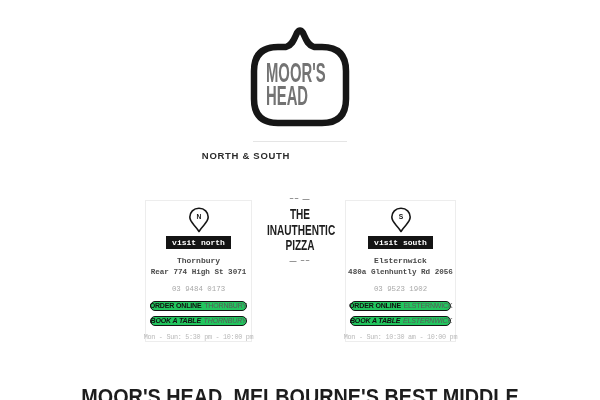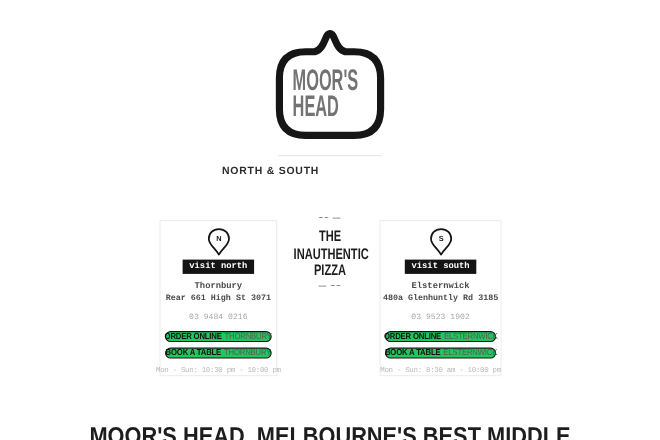--- a/index.html
+++ b/index.html
@@ -36,21 +36,21 @@
     font-family:"Liberation Mono","DejaVu Sans Mono",monospace;
     font-size:8px;font-weight:700;padding:2px 6px;line-height:9px;cursor:pointer;}
 
   .suburb{margin-top:7px;font-size:8px;font-weight:700;color:#4a4a4a;line-height:9px;}
   .address{margin-top:3px;font-size:7.6px;font-weight:700;color:#4a4a4a;line-height:9px;white-space:nowrap;}
   .phone{margin-top:8px;font-size:7.4px;color:#a8a8a8;line-height:8px;}
 
   .pill-btn{margin-top:8px;width:92%;height:15px;background:#22c55e;
     border:1.6px solid #141414;border-radius:8px;display:flex;align-items:center;
     justify-content:center;cursor:pointer;padding:0;box-sizing:border-box;}
-  .pill-btn + .pill-btn{margin-top:5px;}
+  .pill-btn + .pill-btn{margin-top:5px;font-style:italic;}
   .btn-inner{display:inline-flex;gap:3px;white-space:nowrap;transform:scaleX(0.88);
     transform-origin:center;font-size:8px;line-height:8px;}
   .btn-bold{font-weight:700;color:#111111;letter-spacing:-0.2px;}
   .btn-rest{font-weight:400;color:#595959;letter-spacing:-0.2px;}
 
   .hours{margin-top:7px;font-size:6.8px;color:#b9b9b9;letter-spacing:-0.3px;white-space:nowrap;}
 
   
   .center-col{left:254px;top:195px;width:92px;text-align:center;color:#1d1d1d;}
   .ornament{font-size:7px;color:#2e2e2e;letter-spacing:1px;line-height:8px;}
@@ -87,66 +87,66 @@
 
 <div class="abs tagline">NORTH &amp; SOUTH</div>
 
 <div class="abs card card-north">
   <svg class="pin" viewBox="0 0 34 42">
     <path d="M17 2 C26 2 32 8.5 32 16.5 C32 25.5 23.5 29 17 40 C10.5 29 2 25.5 2 16.5 C2 8.5 8 2 17 2 Z" fill="#ffffff" stroke="#161616" stroke-width="2.6" stroke-linejoin="round"></path>
     <text x="17" y="20" text-anchor="middle" font-family="Liberation Sans, sans-serif" font-size="11" font-weight="700" fill="#161616">N</text>
   </svg>
   <span class="visit-label">visit north</span>
   <div class="suburb mono">Thornbury</div>
-  <div class="address mono">Rear 661 High St 3071</div>
-  <div class="phone mono">03 9484 0216</div>
+  <div class="address mono">Rear 774 High St 3071</div>
+  <div class="phone mono">03 9484 0173</div>
   <button class="pill-btn">
     <span class="btn-inner">
       <span class="btn-bold">ORDER ONLINE</span>
       <span class="btn-rest">THORNBURY</span>
     </span>
   </button>
   <button class="pill-btn">
     <span class="btn-inner">
       <span class="btn-bold">BOOK A TABLE</span>
       <span class="btn-rest">THORNBURY</span>
     </span>
   </button>
-  <div class="hours mono">Mon - Sun: 10:30 pm - 10:00 pm</div>
+  <div class="hours mono">Mon - Sun: 5:30 pm - 10:00 pm</div>
 </div>
 
 <div class="abs center-col">
   <div class="ornament">~~ —</div>
   <div class="center-lines">
     <span class="cline">THE</span>
     <span class="cline">INAUTHENTIC</span>
     <span class="cline">PIZZA</span>
   </div>
   <div class="ornament">— ~~</div>
 </div>
 
 <div class="abs card card-south">
   <svg class="pin" viewBox="0 0 34 42">
     <path d="M17 2 C26 2 32 8.5 32 16.5 C32 25.5 23.5 29 17 40 C10.5 29 2 25.5 2 16.5 C2 8.5 8 2 17 2 Z" fill="#ffffff" stroke="#161616" stroke-width="2.6" stroke-linejoin="round"></path>
     <text x="17" y="20" text-anchor="middle" font-family="Liberation Sans, sans-serif" font-size="11" font-weight="700" fill="#161616">S</text>
   </svg>
   <span class="visit-label">visit south</span>
   <div class="suburb mono">Elsternwick</div>
-  <div class="address mono">480a Glenhuntly Rd 3185</div>
+  <div class="address mono">480a Glenhuntly Rd 2056</div>
   <div class="phone mono">03 9523 1902</div>
   <button class="pill-btn">
     <span class="btn-inner">
       <span class="btn-bold">ORDER ONLINE</span>
       <span class="btn-rest">ELSTERNWICK</span>
     </span>
   </button>
   <button class="pill-btn">
     <span class="btn-inner">
       <span class="btn-bold">BOOK A TABLE</span>
       <span class="btn-rest">ELSTERNWICK</span>
     </span>
   </button>
-  <div class="hours mono">Mon - Sun: 8:30 am - 10:00 pm</div>
+  <div class="hours mono">Mon - Sun: 10:30 am - 10:00 pm</div>
 </div>
 
 <div class="abs footer-heading">
   <span class="footer-inner">MOOR'S HEAD, MELBOURNE'S BEST MIDDLE</span>
 </div>
 
 </body></html>

